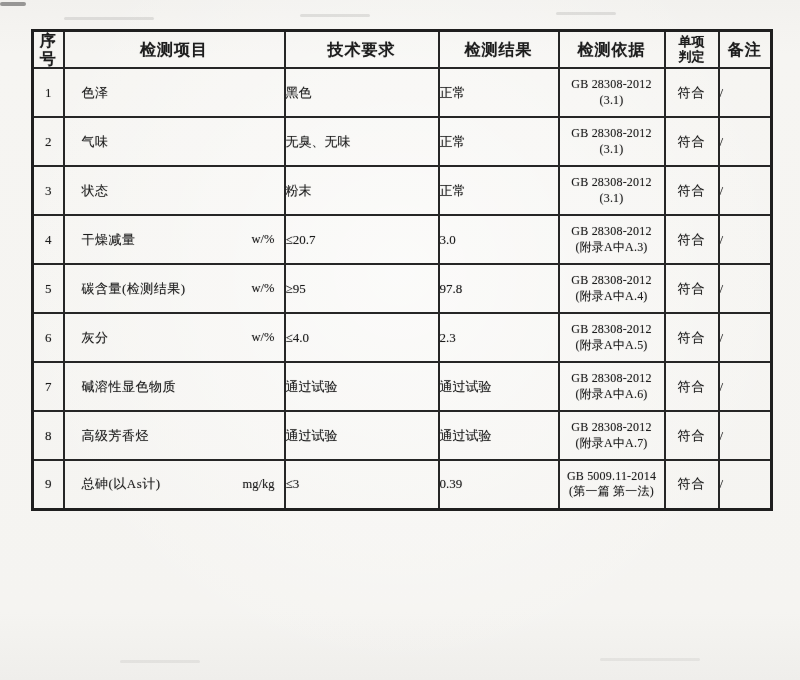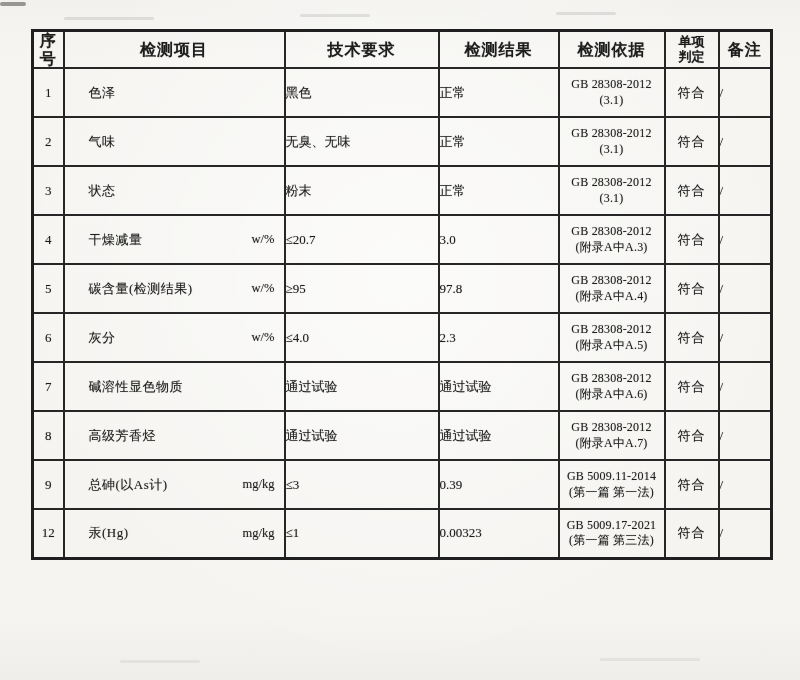--- a/index.html
+++ b/index.html
@@ -70,21 +70,21 @@
   td { font-size: 13px; }
 
   .c-no { text-align: center; font-size: 13px; }
 
   .c-item .cellwrap {
     display: flex;
     justify-content: space-between;
     align-items: center;
     padding: 0 9px 0 17px;
   }
-  .item-name { font-size: 13px; letter-spacing: 0.5px; margin-left: 7px; }
+  .item-name { font-size: 13px; letter-spacing: 0.5px; }
   .item-unit { font-size: 12.5px; font-family: "Liberation Serif", "DejaVu Serif", serif; }
 
   .c-req  { padding-left: 8px;  text-align: left; }
   .c-res  { padding-left: 9px;  text-align: left; }
   .c-basis {
     padding-left: 7px;
     padding-right: 4px;
     text-align: center;
     font-size: 12px;
     line-height: 1.3;
@@ -257,30 +257,15 @@
         <span class="item-unit">mg/kg</span>
       </div>
     </td>
     <td class="c-req">≤3</td>
     <td class="c-res">0.39</td>
     <td class="c-basis">GB 5009.11-2014
 (第一篇 第一法)</td>
     <td class="c-judge">符合</td>
     <td class="c-remark">/</td>
   </tr>
-        <tr class="data-row">
-    <td class="c-no">12</td>
-    <td class="c-item">
-      <div class="cellwrap">
-        <span class="item-name">汞(Hg)</span>
-        <span class="item-unit">mg/kg</span>
-      </div>
-    </td>
-    <td class="c-req">≤1</td>
-    <td class="c-res">0.00323</td>
-    <td class="c-basis">GB 5009.17-2021
-(第一篇 第三法)</td>
-    <td class="c-judge">符合</td>
-    <td class="c-remark">/</td>
-  </tr>
       </tbody>
   </table>
 </div>
 
 </body></html>

